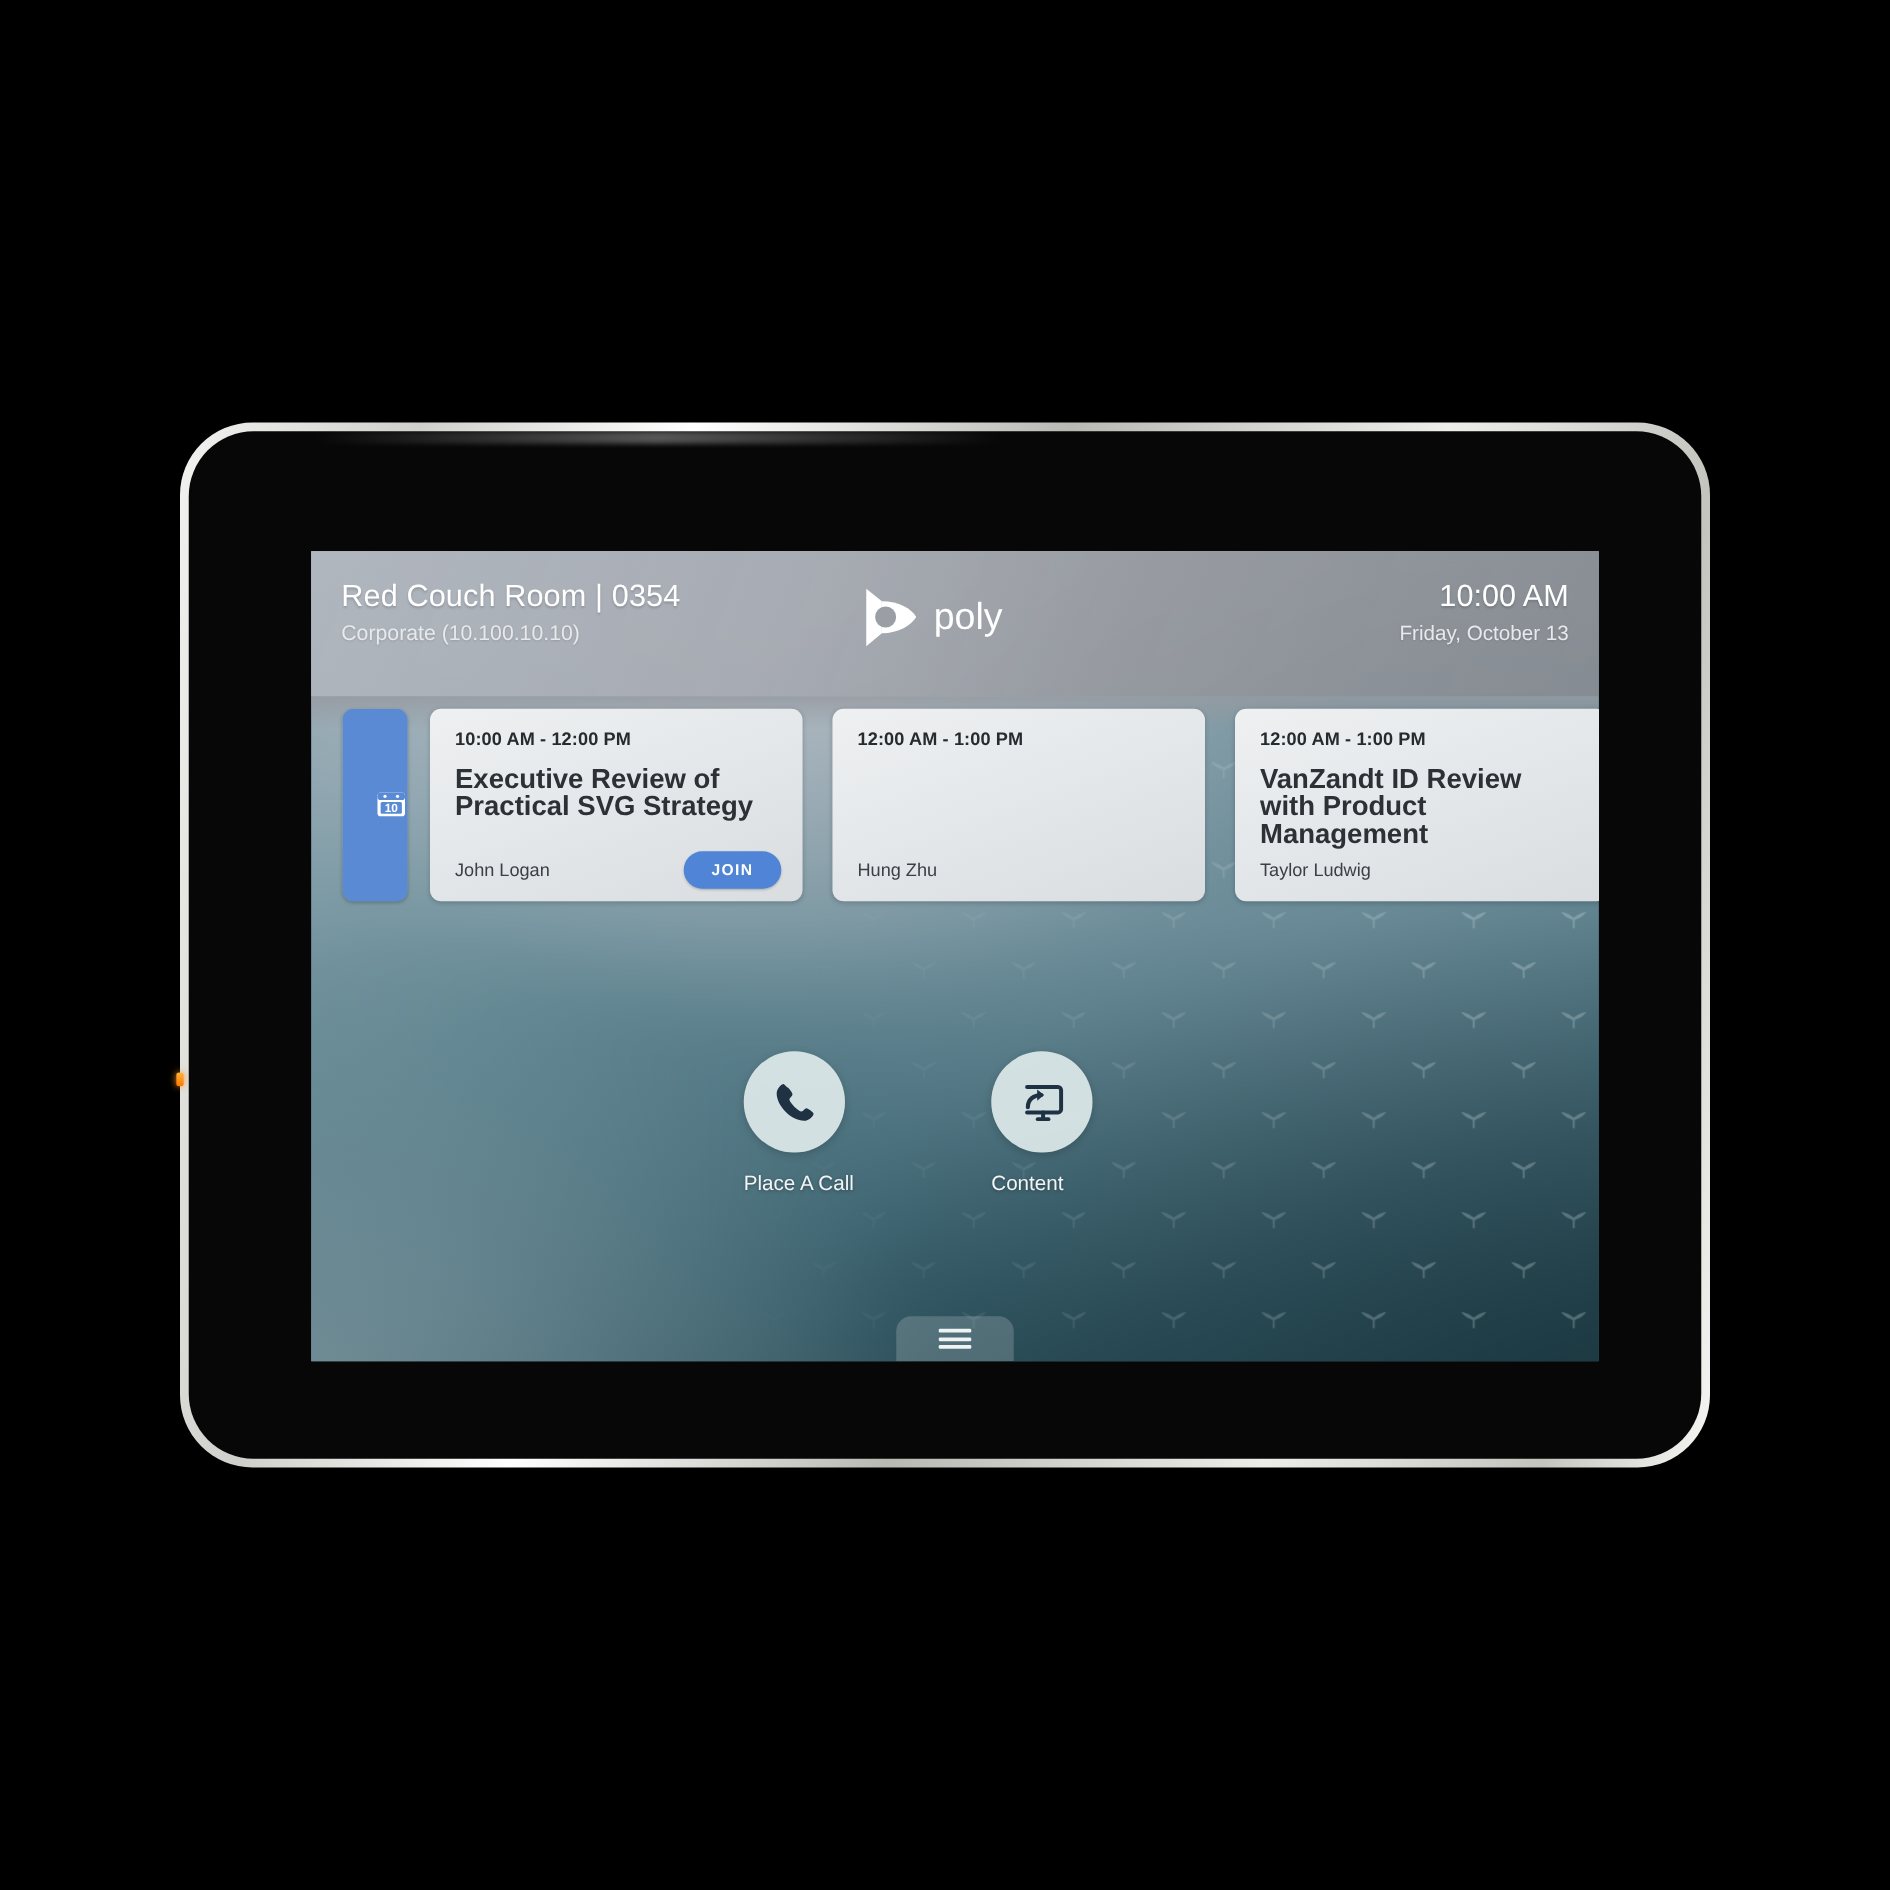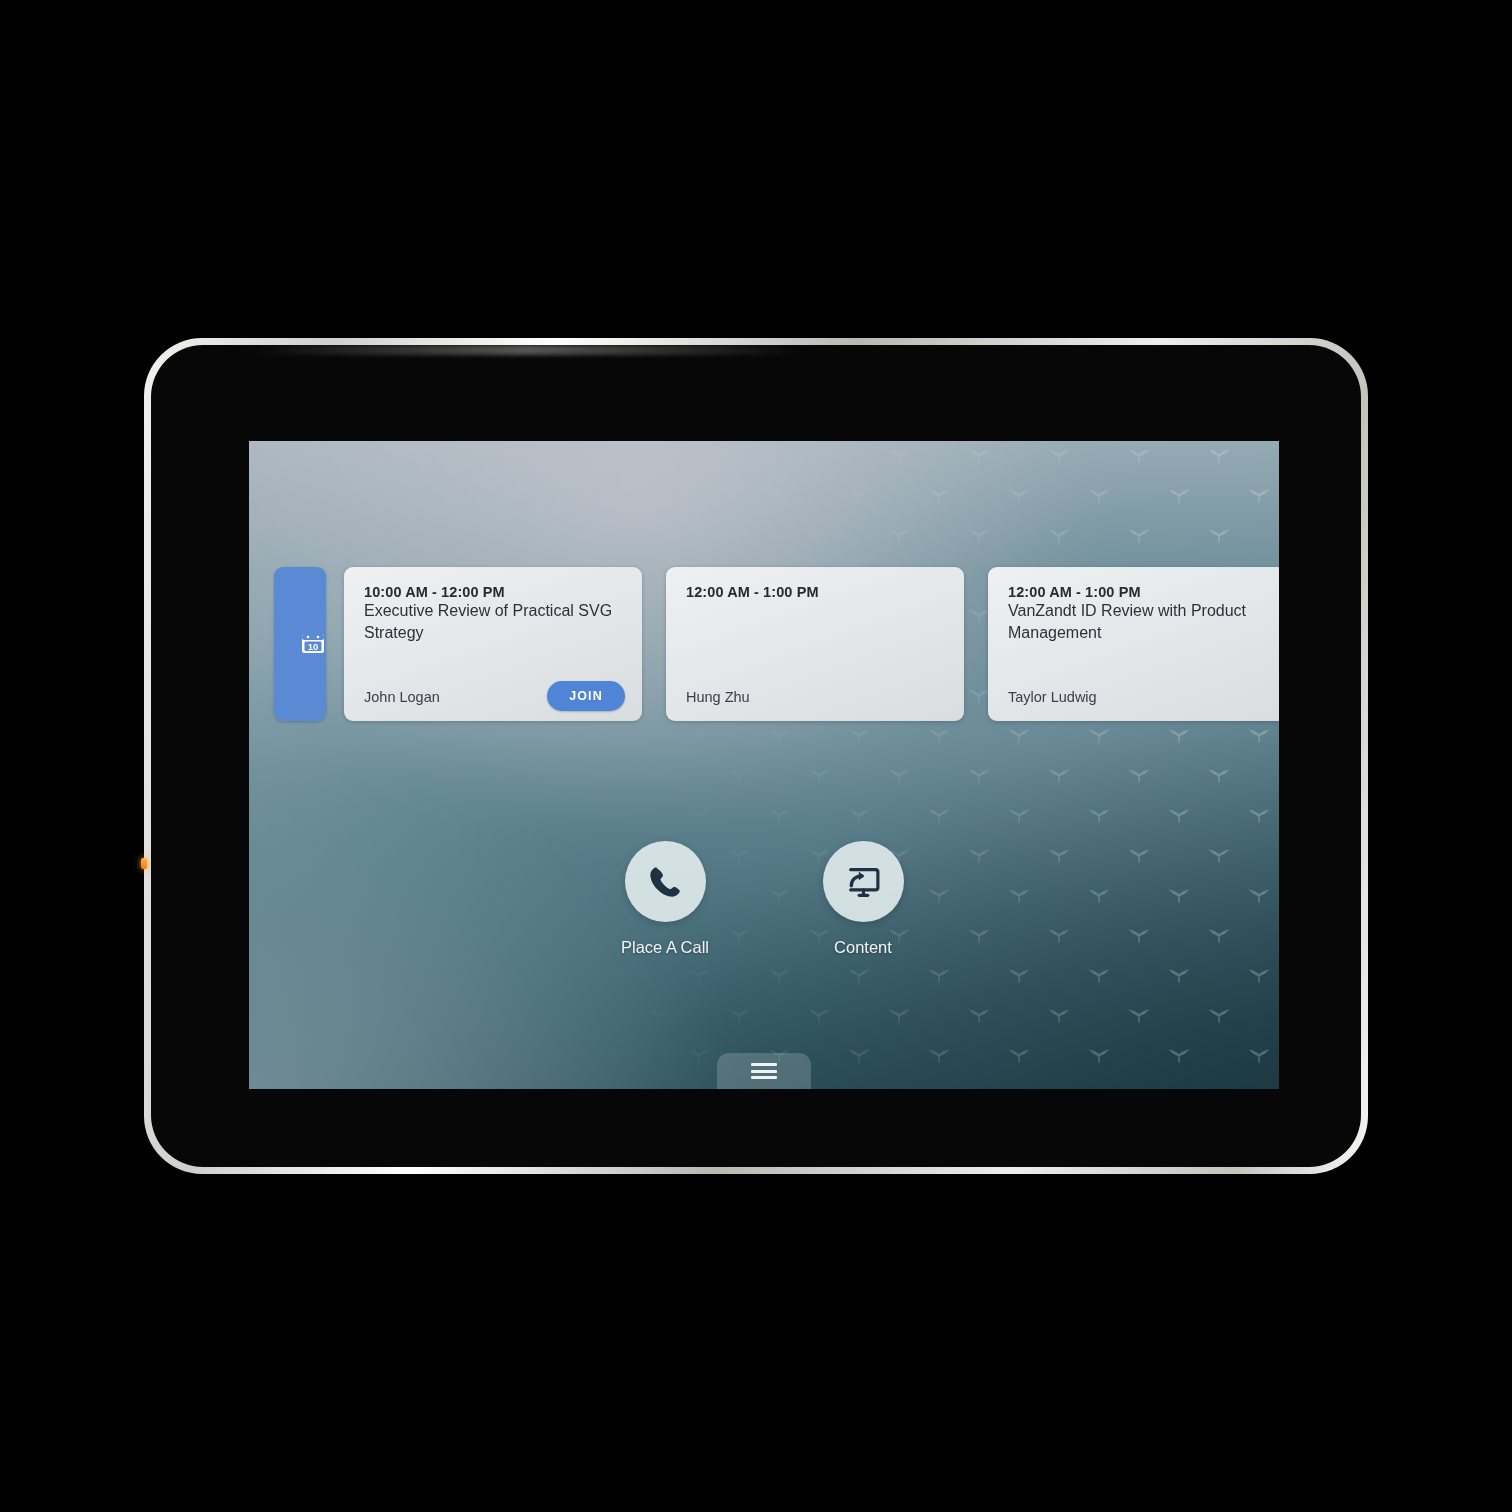--- a/index.html
+++ b/index.html
@@ -109,35 +109,35 @@
   .cards{ position:absolute; left:95px; top:0; right:0; height:156px; display:flex; gap:24px; }
   .card{
     position:relative;
     flex:0 0 298px; height:154px;
     border-radius:9px;
     background:linear-gradient(160deg,#eef0f2 0%,#e5e8ea 45%,#d9dde0 100%);
     box-shadow:0 1px 4px rgba(0,0,0,.20);
     padding:17px 20px 16px 20px;
   }
   .c-time{ font-size:14.5px; font-weight:700; color:#262b30; letter-spacing:.1px; }
-  .c-title{ font-size:16px; color:#2c3136; line-height:22px; font-weight:400; }
+  .c-title{ font-size:22px; color:#2c3136; line-height:22px; margin-top:12px; font-weight:700; }
   .c-org{ position:absolute; left:20px; bottom:16px; font-size:14.5px; color:#3a4046; }
   .join{
     position:absolute; right:17px; bottom:10px;
     width:78px; height:30px; border-radius:16px;
     background:#4f84d6; color:#fff; font-size:12.5px; font-weight:700; letter-spacing:1.1px;
     display:flex; align-items:center; justify-content:center;
     border:none; cursor:pointer;
     box-shadow:0 1px 2px rgba(0,0,0,.22);
     text-align:right;
   }
 
   
   .actions{ position:absolute; left:0; top:400px; width:1030px; display:flex; justify-content:center; gap:58px; }
-  .action{ width:140px; display:flex; flex-direction:column; align-items:center; cursor:pointer; }
+  .action{ width:140px; display:flex; flex-direction:column; cursor:pointer; }
   .acirc{
     width:81px; height:81px; border-radius:50%;
     background:rgba(221,232,234,.93);
     display:flex; align-items:center; justify-content:center;
     box-shadow:0 2px 7px rgba(0,0,0,.18);
   }
   .alabel{ margin-top:16px; color:#f2f5f6; font-size:16.5px; text-shadow:0 1px 3px rgba(0,0,0,.35); white-space:nowrap; }
 
   
   .handle{
@@ -177,20 +177,42 @@
                 <pattern id="yp" width="80" height="80" patternUnits="userSpaceOnUse">
                   <use href="#yg" x="10" y="14"></use>
                   <use href="#yg" x="50" y="54"></use>
                 </pattern>
               </defs>
               <rect x="0" y="0" width="1030" height="648" fill="url(#yp)" opacity=".55"></rect>
             </svg>
           </div>
         </div>
 
+        <div class="hdr">
+          <div class="hdr-l">
+            <div class="room-name">Red Couch Room | 0354</div>
+            <div class="room-sub">Corporate (10.100.10.10)</div>
+          </div>
+
+          <div class="hdr-logo">
+            <svg width="46" height="50" viewBox="0 0 46 50">
+              <path d="M4 2 L4 48 L16.5 37.5 L16.5 12 Z" fill="#ffffff"></path>
+              <path d="M16.5 12 C30 12 40 18 44 24.5 C40 31 30 37.5 16.5 37.5 Z" fill="#ffffff"></path>
+              <circle cx="19.5" cy="24.6" r="8.4" fill="#9a9ea5"></circle>
+            </svg>
+            <svg width="92" height="38" viewBox="0 0 92 38">
+              <text x="0" y="28" font-family="Liberation Sans, sans-serif" font-size="30" font-weight="400" fill="#ffffff">poly</text>
+            </svg>
+          </div>
+
+          <div class="hdr-r">
+            <div class="clock">10:00 AM</div>
+            <div class="date">Friday, October 13</div>
+          </div>
+        </div>
 
         <div class="agenda">
 
           <div class="railgroup">
             <div class="rail-cal">
               <svg width="28" height="28" viewBox="0 0 28 28">
                 <rect x="3" y="4" width="22" height="19" rx="2.5" fill="#ffffff"></rect>
                 <rect x="3" y="4" width="22" height="6" rx="2.5" fill="#5a8ad4"></rect>
                 <circle cx="9" cy="7" r="1.3" fill="#ffffff"></circle>
                 <circle cx="19" cy="7" r="1.3" fill="#ffffff"></circle>

